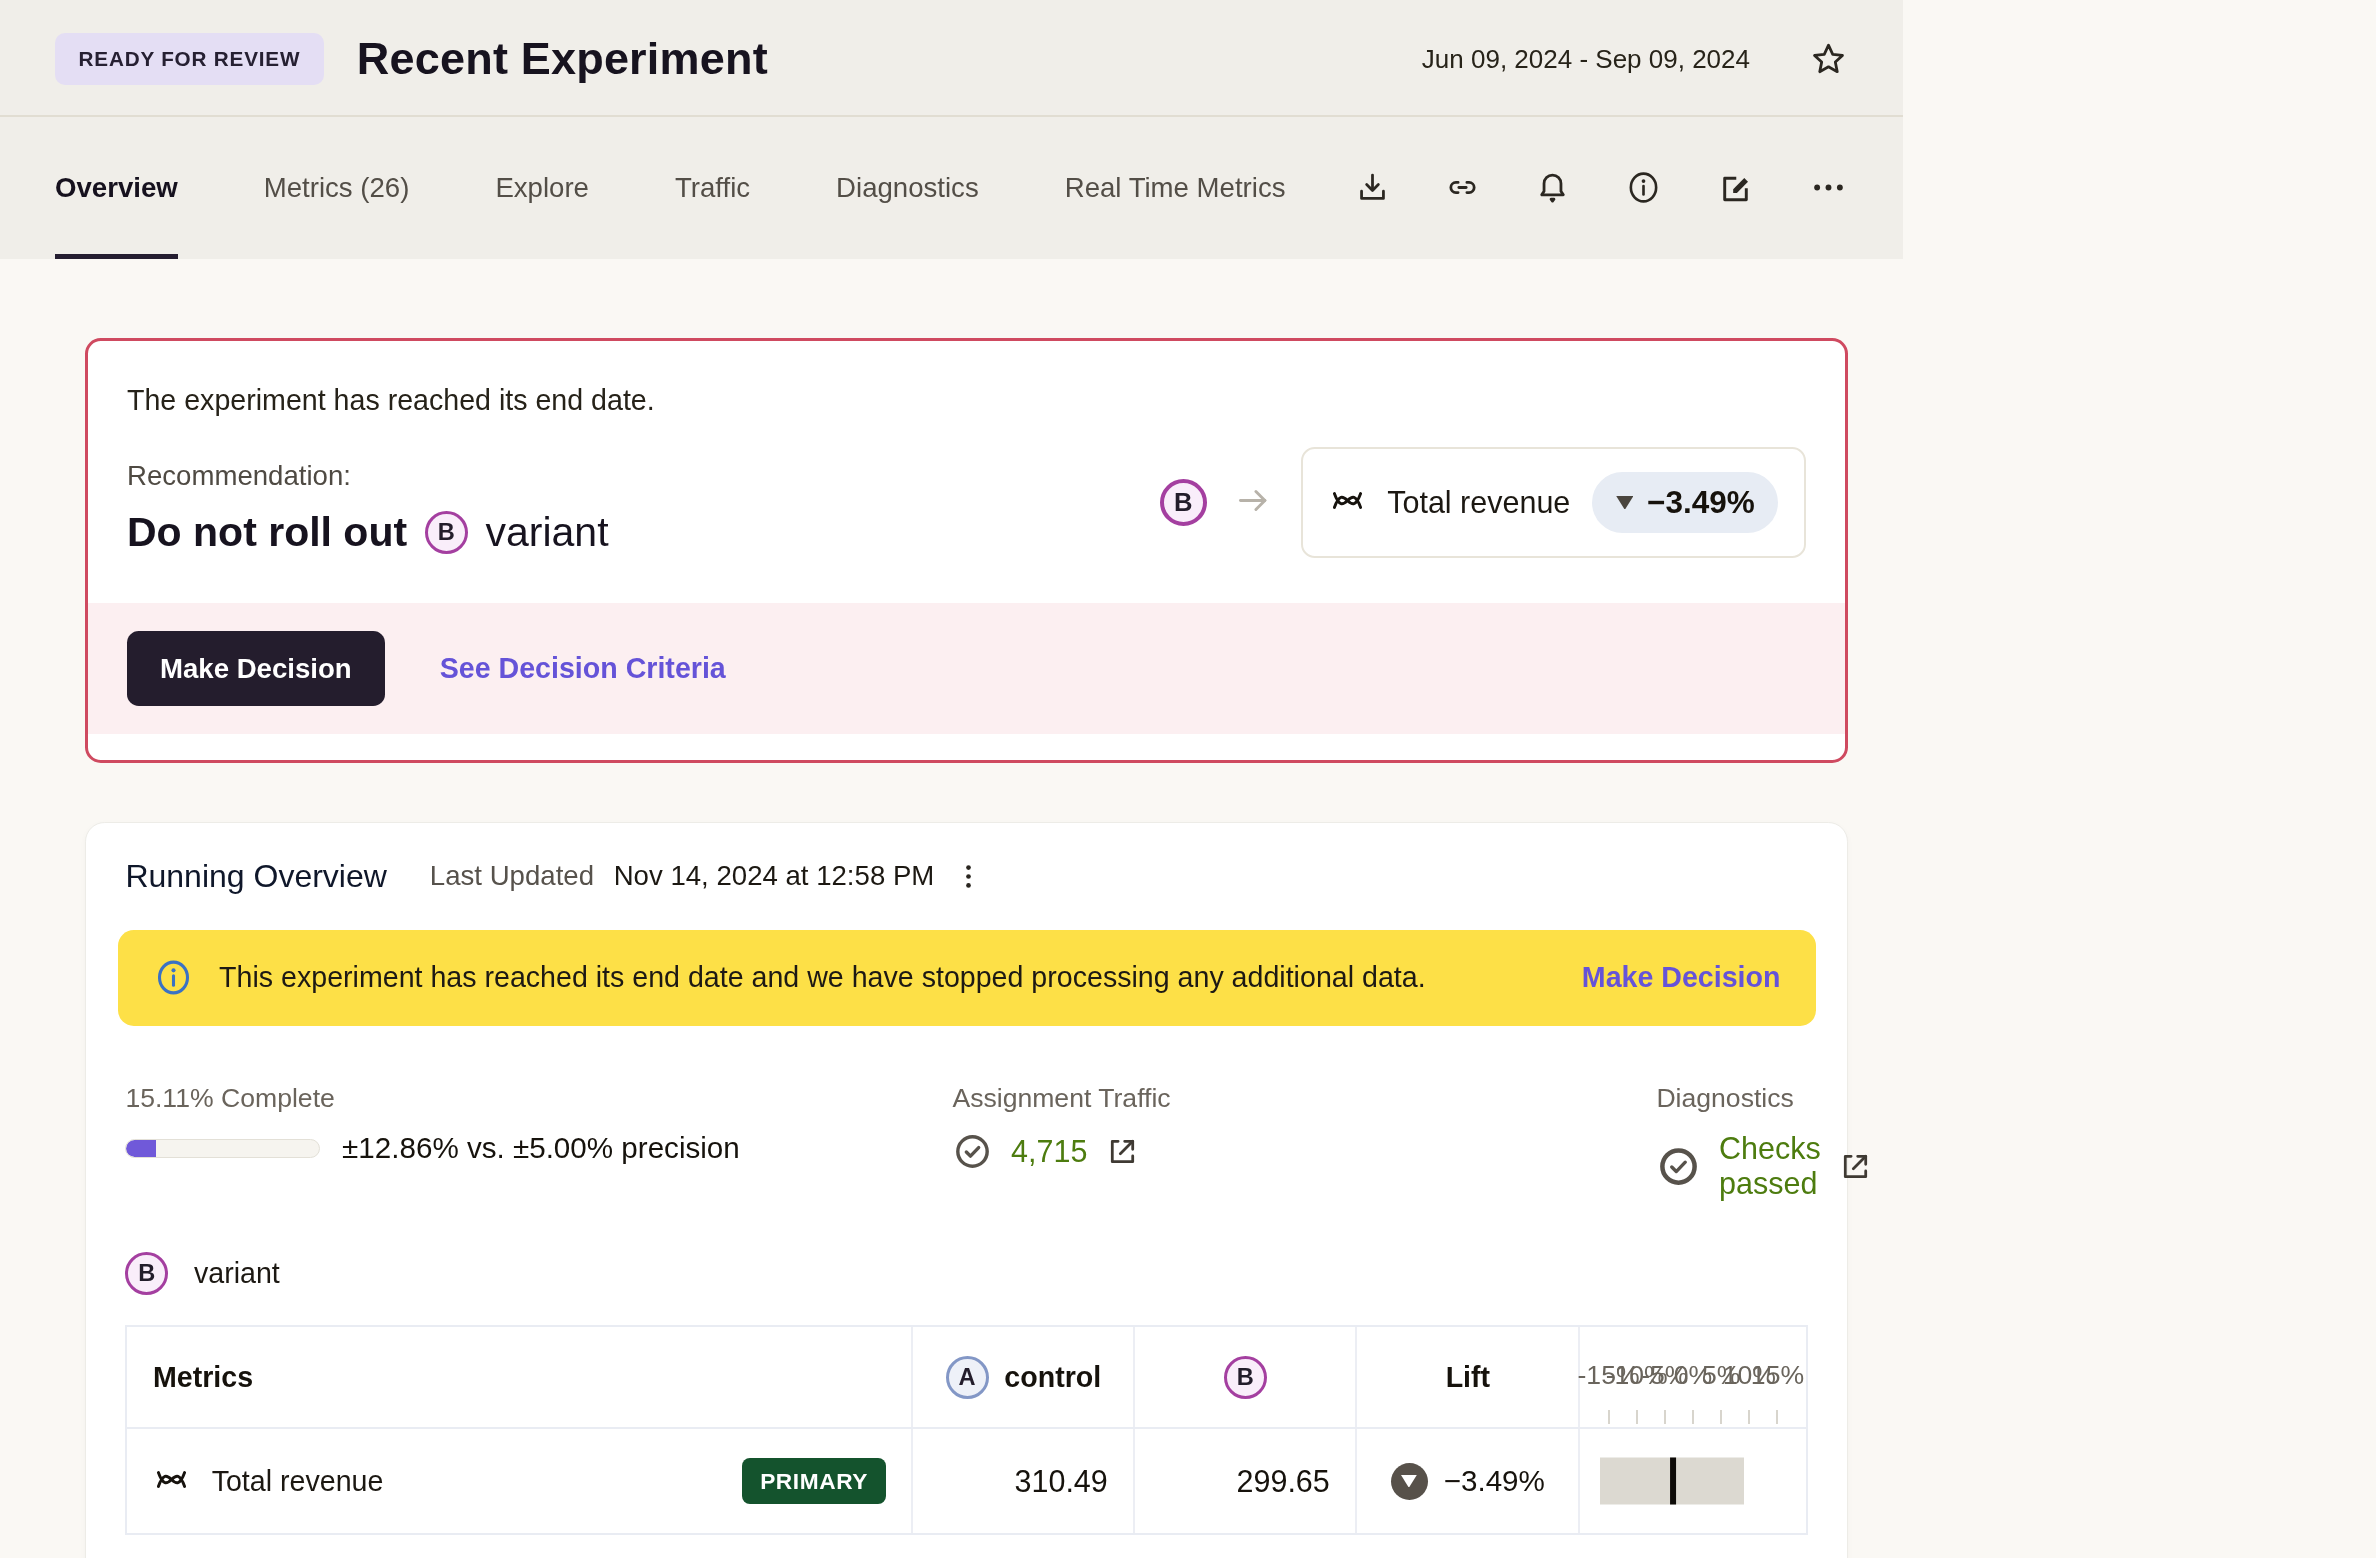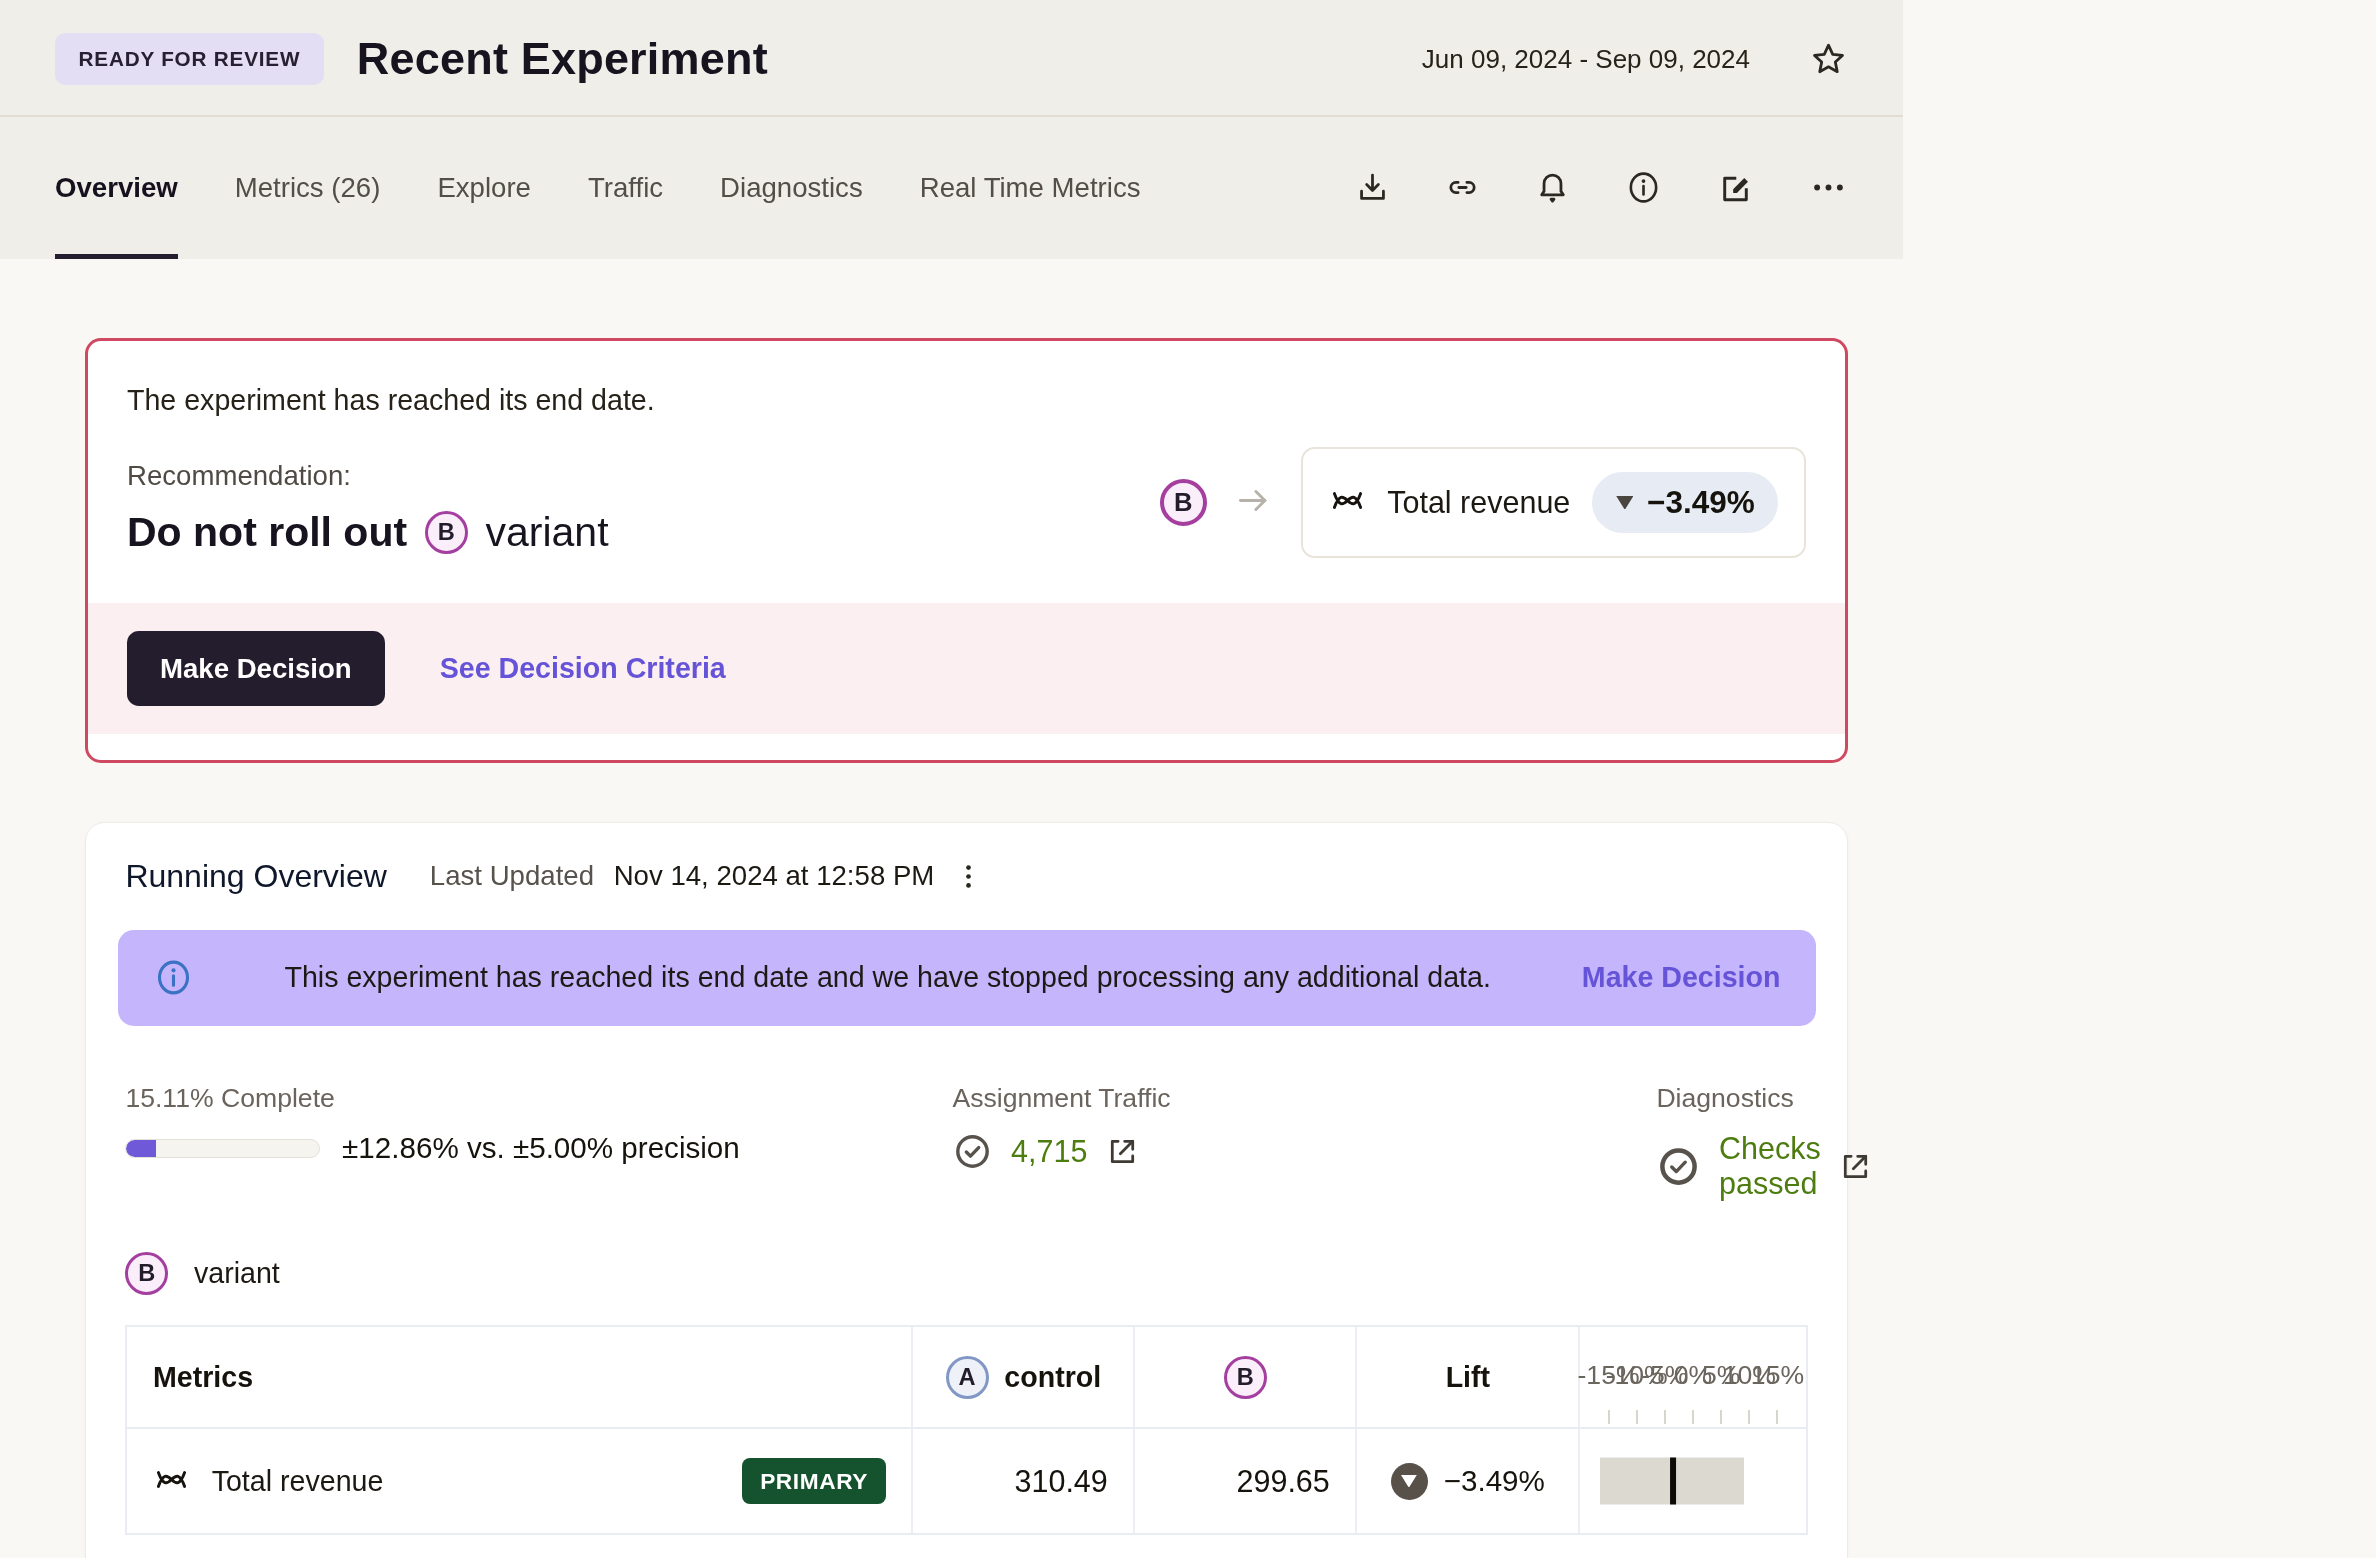--- a/index.html
+++ b/index.html
@@ -29,21 +29,21 @@
   .topbar-right { display:flex; align-items:center; gap:59px; }
   .date-range { font-size:26px; color:#272319; }
   .icon-btn { display:inline-flex; align-items:center; justify-content:center; cursor:pointer; color:#2b2721; background:none; border:none; }
   .icon-btn svg { display:block; }
 
   
   .tabbar {
     display:flex; align-items:stretch; justify-content:space-between;
     padding:0 55px; height:142px; background:#f0eee9;
   }
-  .tabs { display:flex; align-items:stretch; gap:57px; }
+  .tabs { display:flex; align-items:stretch; gap:86px; }
   .tab {
     display:flex; align-items:center; font-size:27.6px; color:#534e47;
     border-bottom:5.9px solid transparent; padding-top:5.9px; cursor:pointer; white-space:nowrap;
   }
   .tab.active { color:#16111e; font-weight:700; border-bottom-color:#241d30; }
   .tab-actions { display:flex; align-items:center; gap:55px; }
 
   
   .content { padding:79px 55px 0 85px; background:#faf8f4; }
 
@@ -95,22 +95,22 @@
     border-radius:19.7px; padding:35px 31.5px 43px 31.5px;
     box-shadow:0 2px 5.9px rgba(0,0,0,.03);
   }
   .ov-header { display:flex; align-items:center; padding:0 7.9px; margin-bottom:35px; }
   .ov-title { font-size:32px; font-weight:400; color:#0f172a; }
   .ov-updated-label { font-size:27.6px; color:#57524c; margin-left:43px; }
   .ov-updated-value { font-size:27.6px; color:#1c1812; margin-left:19.7px; }
   .kebab { margin-left:17.7px; color:#29251f; }
 
   .banner {
-    background:#c4b5fd; border-radius:15.8px; padding:27.6px 35px;
-    display:flex; align-items:center; gap:25.6px;text-align:center;
+    background:#fde047; border-radius:15.8px; padding:27.6px 35px;
+    display:flex; align-items:center; gap:25.6px;
   }
   .banner-icon { color:#3b72c4; flex:none; display:inline-flex; }
   .banner-text { font-size:28.6px; color:#1d1914; flex:1; }
 
   .stats-row { display:grid; grid-template-columns:827px 704px 1fr; margin:57px 7.9px 0 7.9px; }
   .stat-label { font-size:26.6px; color:#6a645c; margin-bottom:17.7px; }
   .progress-line { display:flex; align-items:center; gap:21.7px; }
   .progress-track {
     width:195px; height:19.7px; border-radius:9.9px; background:#f6f4ef;
     border:1px solid #e3e0d7; overflow:hidden; flex:none;

